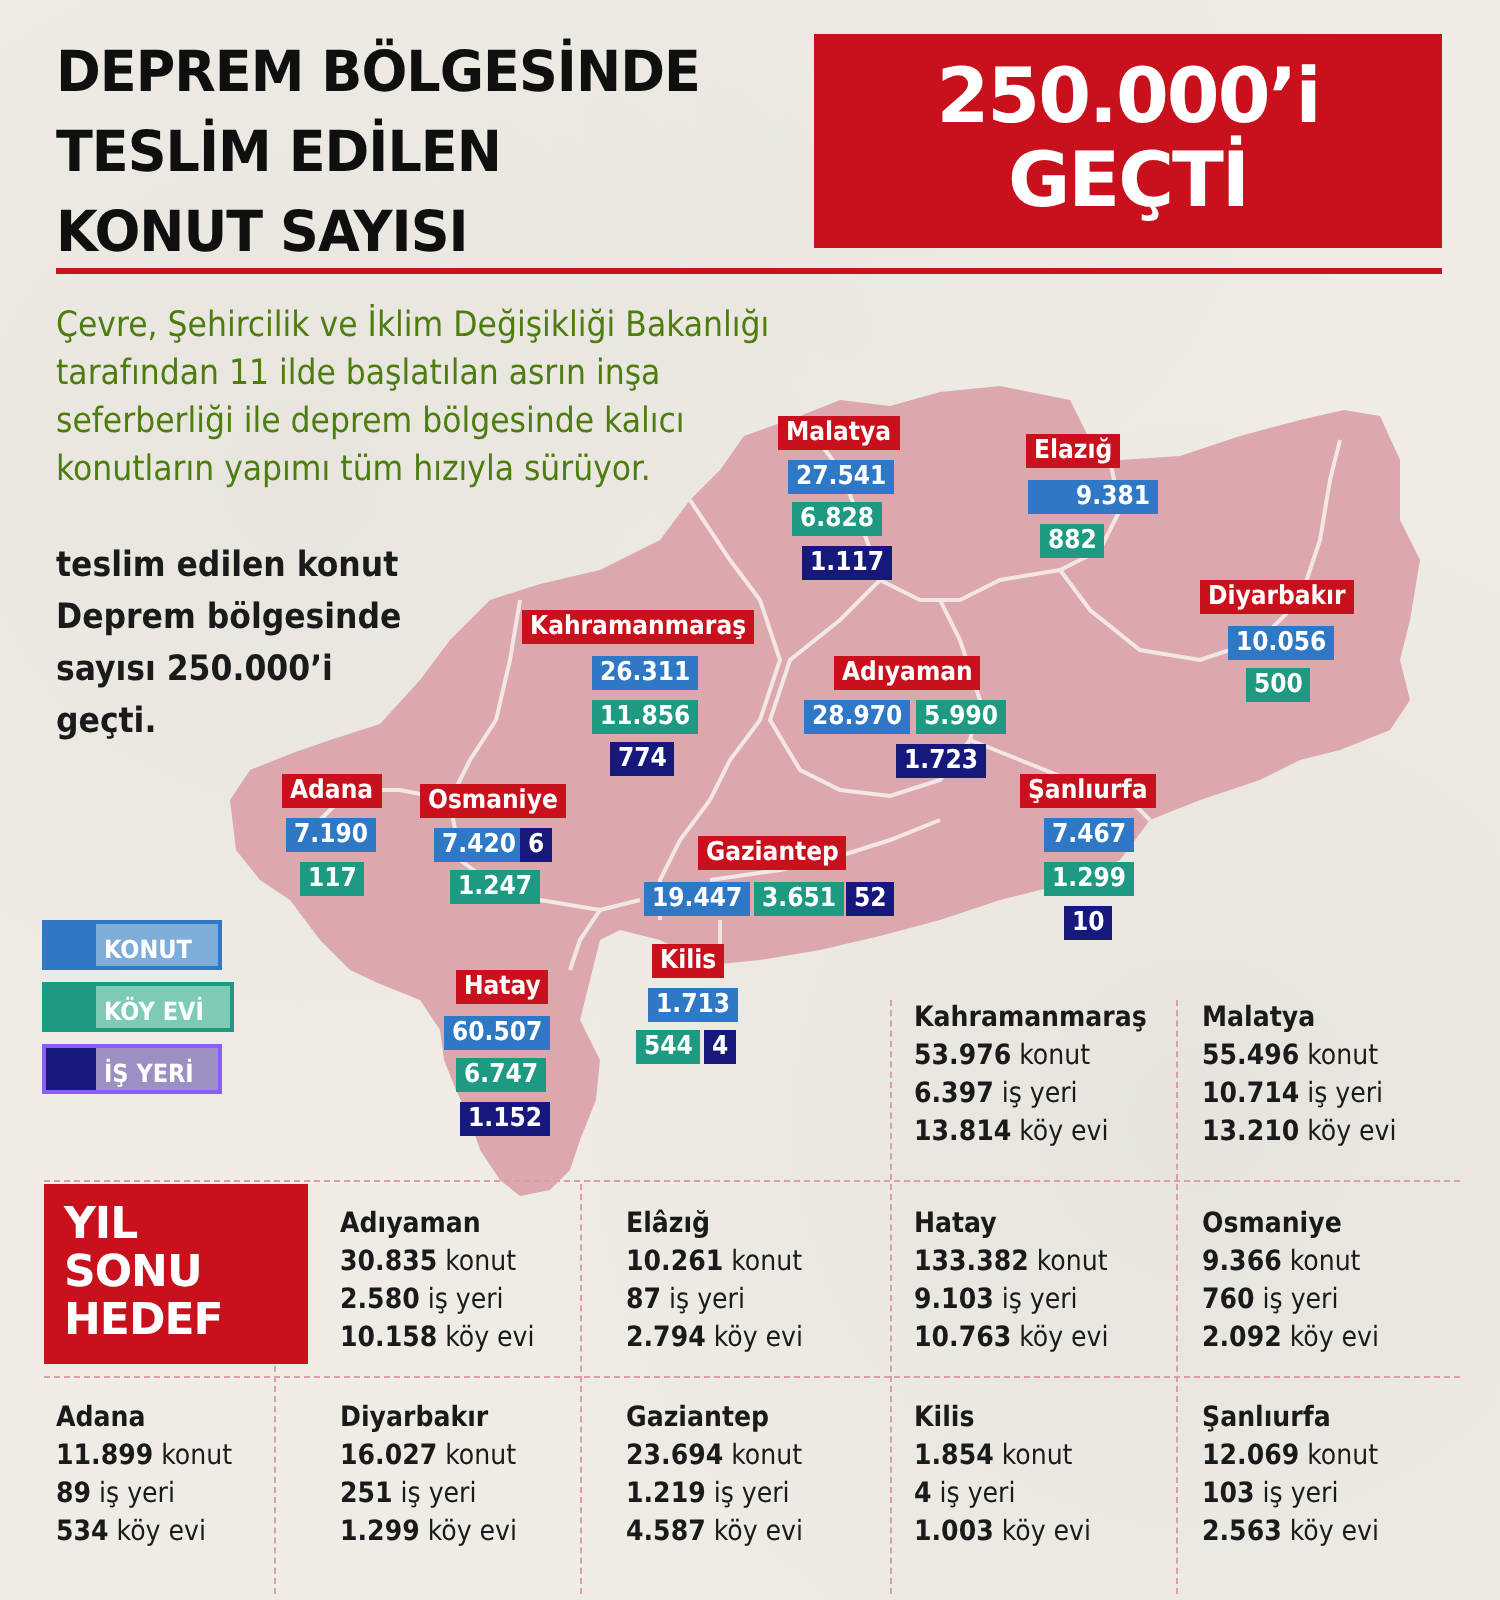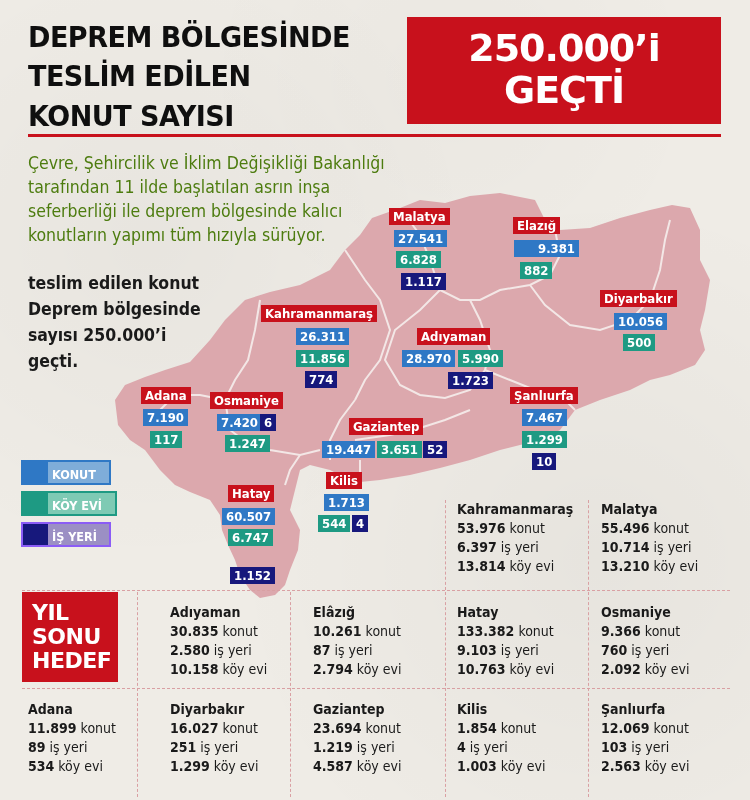--- a/index.html
+++ b/index.html
@@ -67,21 +67,21 @@
     position: absolute; left: 21px; width: 90px; height: 25px;
     display: flex;
   }
   .legend-swatch { width: 25px; height: 100%; }
   .legend-label {
     flex: 1; color: #fff; font-size: 12.5px; font-weight: bold;
     line-height: 25px; padding-left: 4px;
   }
 
   .target-box {
-    position: absolute; left: 22px; top: 592px; width: 96px; height: 90px;
+    position: absolute; left: 22px; top: 592px; width: 132px; height: 90px;
     background: #c8111c; color: #fff;
     font-family: "DejaVu Sans", sans-serif; font-weight: bold;
     font-size: 22px; line-height: 24px; padding: 9px 0 0 10px;
     letter-spacing: -0.5px;
   }
   .cell {
     position: absolute; width: 145px;
     font-size: 14px; line-height: 19px; color: #1a1a1a;
   }
   .cell .c-name { font-weight: bold; }
@@ -182,21 +182,21 @@
 <span class="label lbl-is" style="left:532px;top:453px;">10</span>
 
 <span class="label lbl-name" style="left:326px;top:472px;">Kilis</span>
 <span class="label lbl-konut" style="left:324px;top:494px;">1.713</span>
 <span class="label lbl-koy" style="left:318px;top:515px;">544</span>
 <span class="label lbl-is" style="left:352px;top:515px;">4</span>
 
 <span class="label lbl-name" style="left:228px;top:485px;">Hatay</span>
 <span class="label lbl-konut" style="left:222px;top:508px;">60.507</span>
 <span class="label lbl-koy" style="left:228px;top:529px;">6.747</span>
-<span class="label lbl-is" style="left:230px;top:551px;margin-top:16px;">1.152</span>
+<span class="label lbl-is" style="left:230px;top:551px;">1.152</span>
 
 <div class="legend-item" style="top:460px;background:#2f78c5;border:2px solid #2f78c5;">
   <div class="legend-swatch"></div>
   <div class="legend-label" style="background:#7fadd9;">KONUT</div>
 </div>
 <div class="legend-item" style="top:491px;background:#1e9a83;border:2px solid #1e9a83;width:96px;">
   <div class="legend-swatch"></div>
   <div class="legend-label" style="background:#7ecab4;">KÖY EVİ</div>
 </div>
 <div class="legend-item" style="top:522px;background:#17187c;border:2px solid #8b5cf6;">

